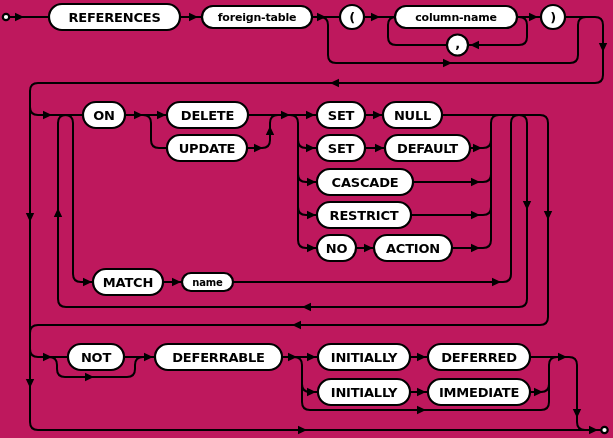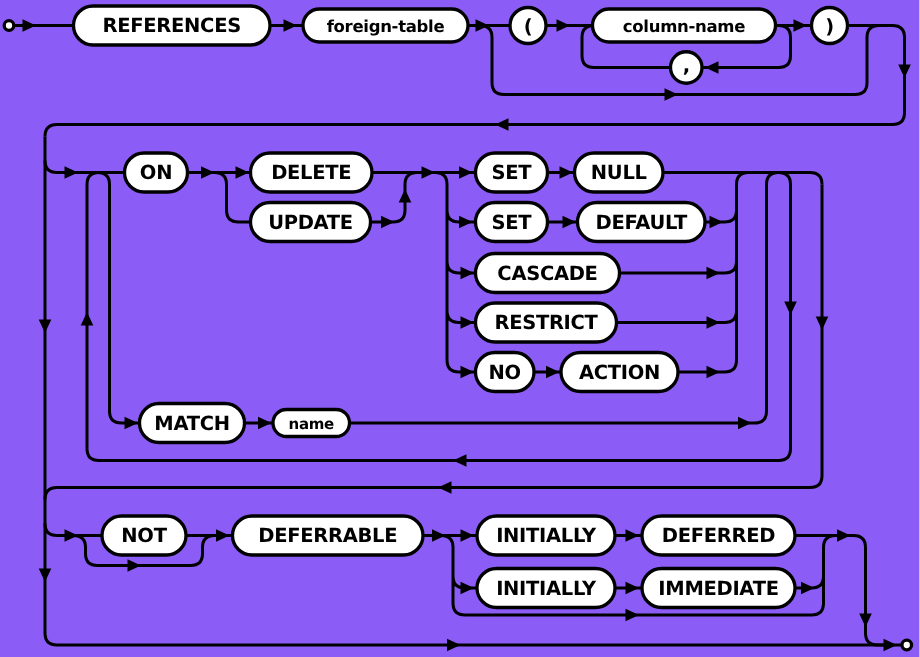--- a/index.html
+++ b/index.html
@@ -1,16 +1,16 @@
 <!DOCTYPE html>
 <html><head>
 <meta charset="utf-8">
 <style>
   html,body{margin:0;padding:0;background:#ffffff;}
-  .stage{width:613px;height:438px;background:#8b5cf6;position:relative;overflow:hidden;}
+  .stage{width:613px;height:438px;background:#be185d;position:relative;overflow:hidden;}
   svg{display:block;}
   .rail{stroke:#000;stroke-width:2;fill:none;}
   .node{stroke:#000;stroke-width:2.2;fill:#fff;}
   .ah{fill:#000;stroke:none;}
   text{font-family:"DejaVu Sans","Liberation Sans",sans-serif;font-weight:bold;fill:#000;
        text-anchor:middle;letter-spacing:-0.2px;}
   .kw{font-size:13px;}
   .nt{font-size:11px;}
   .nt-sm{font-size:10px;}
   .punc{font-size:13px;}

